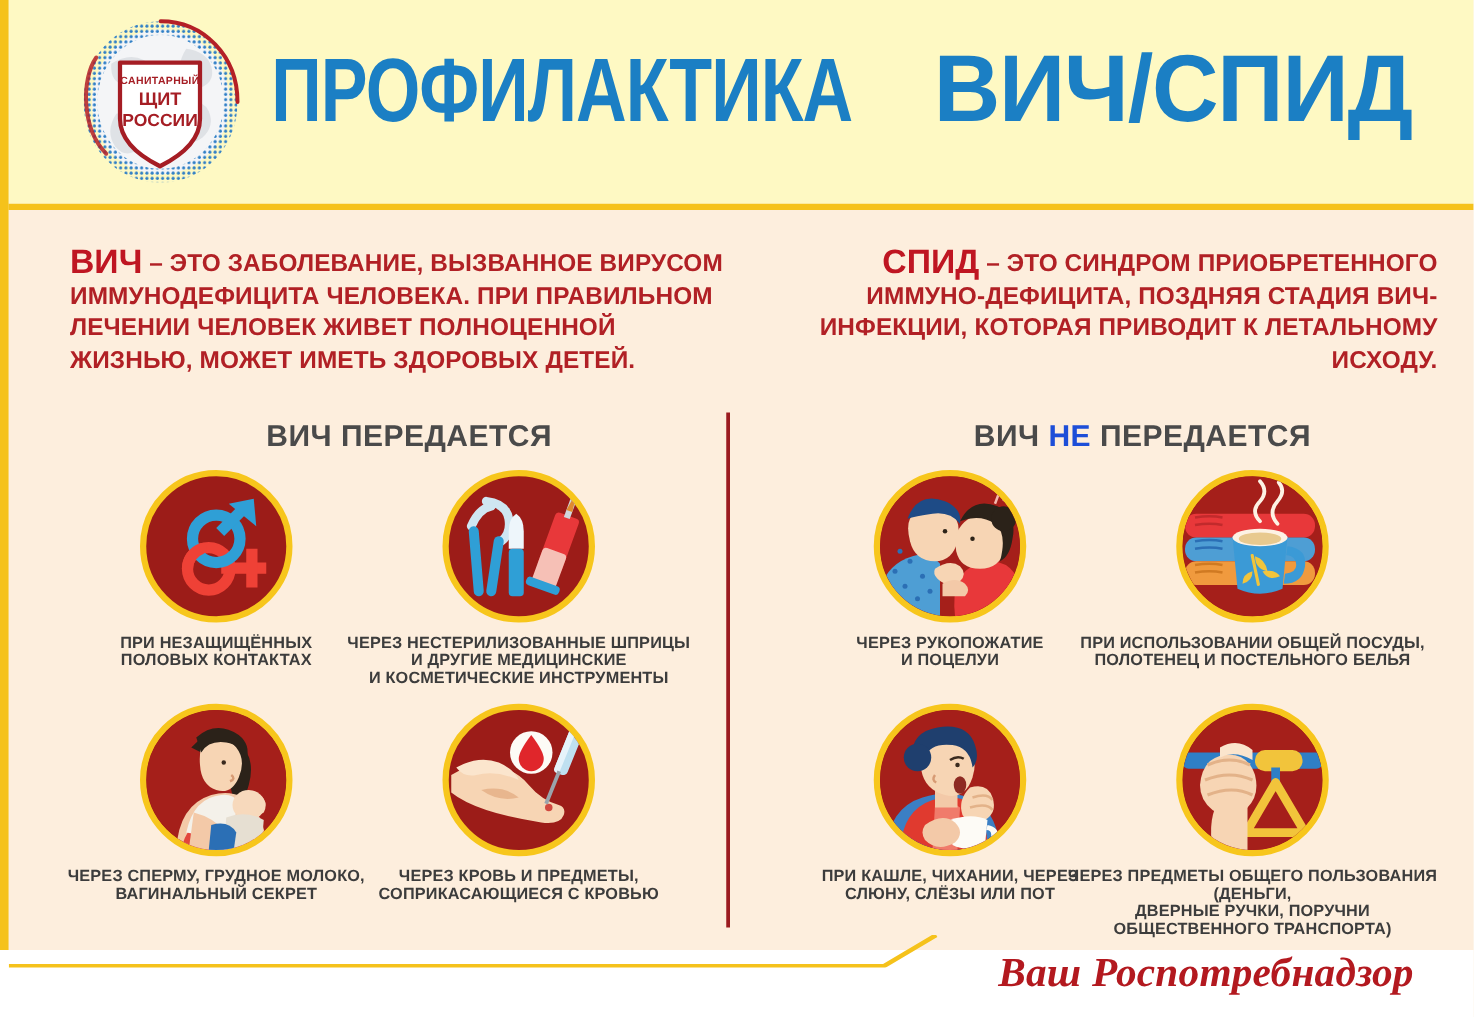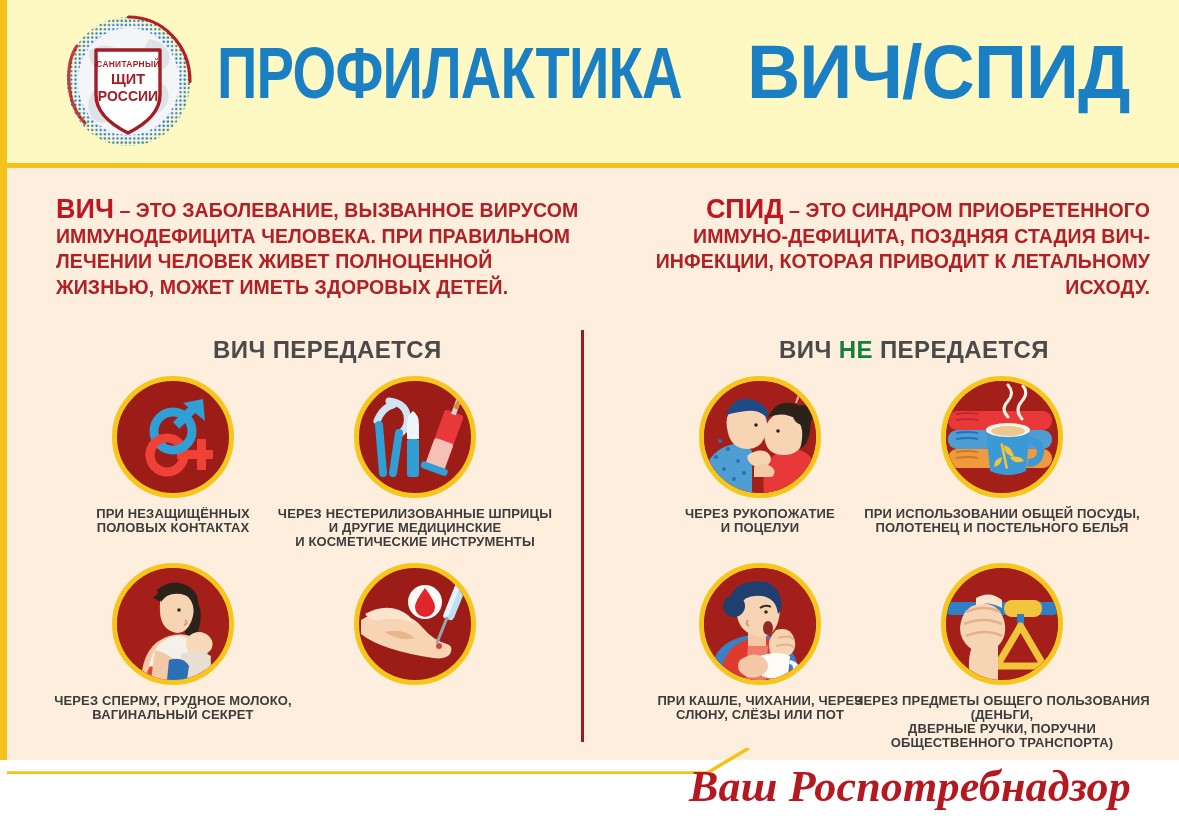--- a/index.html
+++ b/index.html
@@ -87,21 +87,21 @@
 
   
   .sec-head{
     position:absolute;
     font-weight:bold;
     font-size:24px;
     letter-spacing:.4px;
     color:#4a4a4a;
     text-transform:uppercase;
   }
-  .sec-head .neg{color:#15803d;}
+  .sec-head .neg{color:#1d4ed8;}
   .sec-left{left:213px;top:336px;}
   .sec-right{left:779px;top:336px;}
 
   
   .divider{
     position:absolute;left:581px;top:330px;width:3px;height:412px;
     background:#9b1b1f;
   }
 
   
@@ -148,21 +148,21 @@
   }
   .footer-shape{
     position:absolute;left:7px;top:748px;width:760px;height:26px;
   }
   .footer-text{
     position:absolute;right:48px;top:761px;
     color:#b3191f;
     font-family:"Liberation Serif", serif;
     font-style:italic;
     font-weight:bold;
-    font-size:44px;
+    font-size:33px;
     letter-spacing:.2px;
     white-space:nowrap;
   }
 </style>
 </head>
 <body>
 
 <div id="poster">
 
   <div class="page-rail-left"></div>
@@ -333,20 +333,22 @@
           <path d="M66,20 q10,13 10,19 a10,10 0 0 1 -20,0 q0,-6 10,-19z" fill="#e0262b"></path>
 
           <g transform="rotate(22 92 44)">
             <rect x="86" y="12" width="11" height="40" rx="4" fill="#bfe0f0"></rect>
             <rect x="86" y="12" width="5" height="40" rx="3" fill="#e6f3fa"></rect>
             <rect x="89" y="50" width="3" height="28" fill="#9aa4ac"></rect>
           </g>
         </svg>
       </div>
     </div>
+    <div class="cap" style="white-space:pre-line">ЧЕРЕЗ КРОВЬ И ПРЕДМЕТЫ,
+СОПРИКАСАЮЩИЕСЯ С КРОВЬЮ</div>
   </div>
 
   <div class="cell c-r1">
     <div class="disc-wrap">
       <div class="disc">
         <svg viewBox="0 0 112 112" aria-hidden="true">
           <circle cx="56" cy="56" r="56" fill="#a51f1a"></circle>
 
           <path d="M-4,112 q2,-40 30,-48 q14,-4 22,6 l0,42 z" fill="#4e9ed4"></path>
           <g fill="#2b6fb5">

